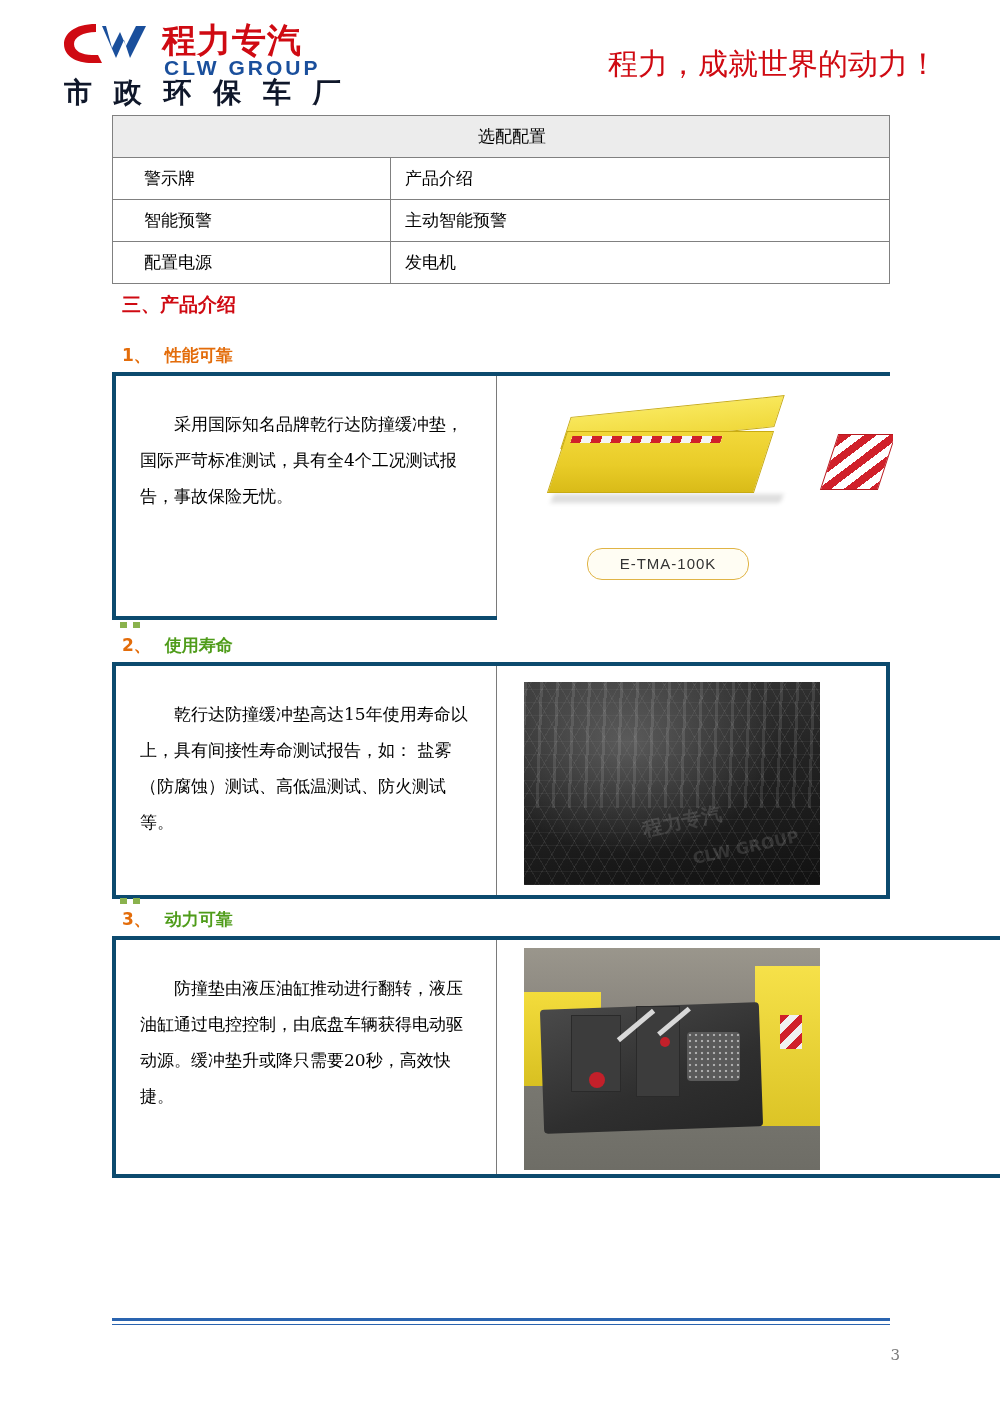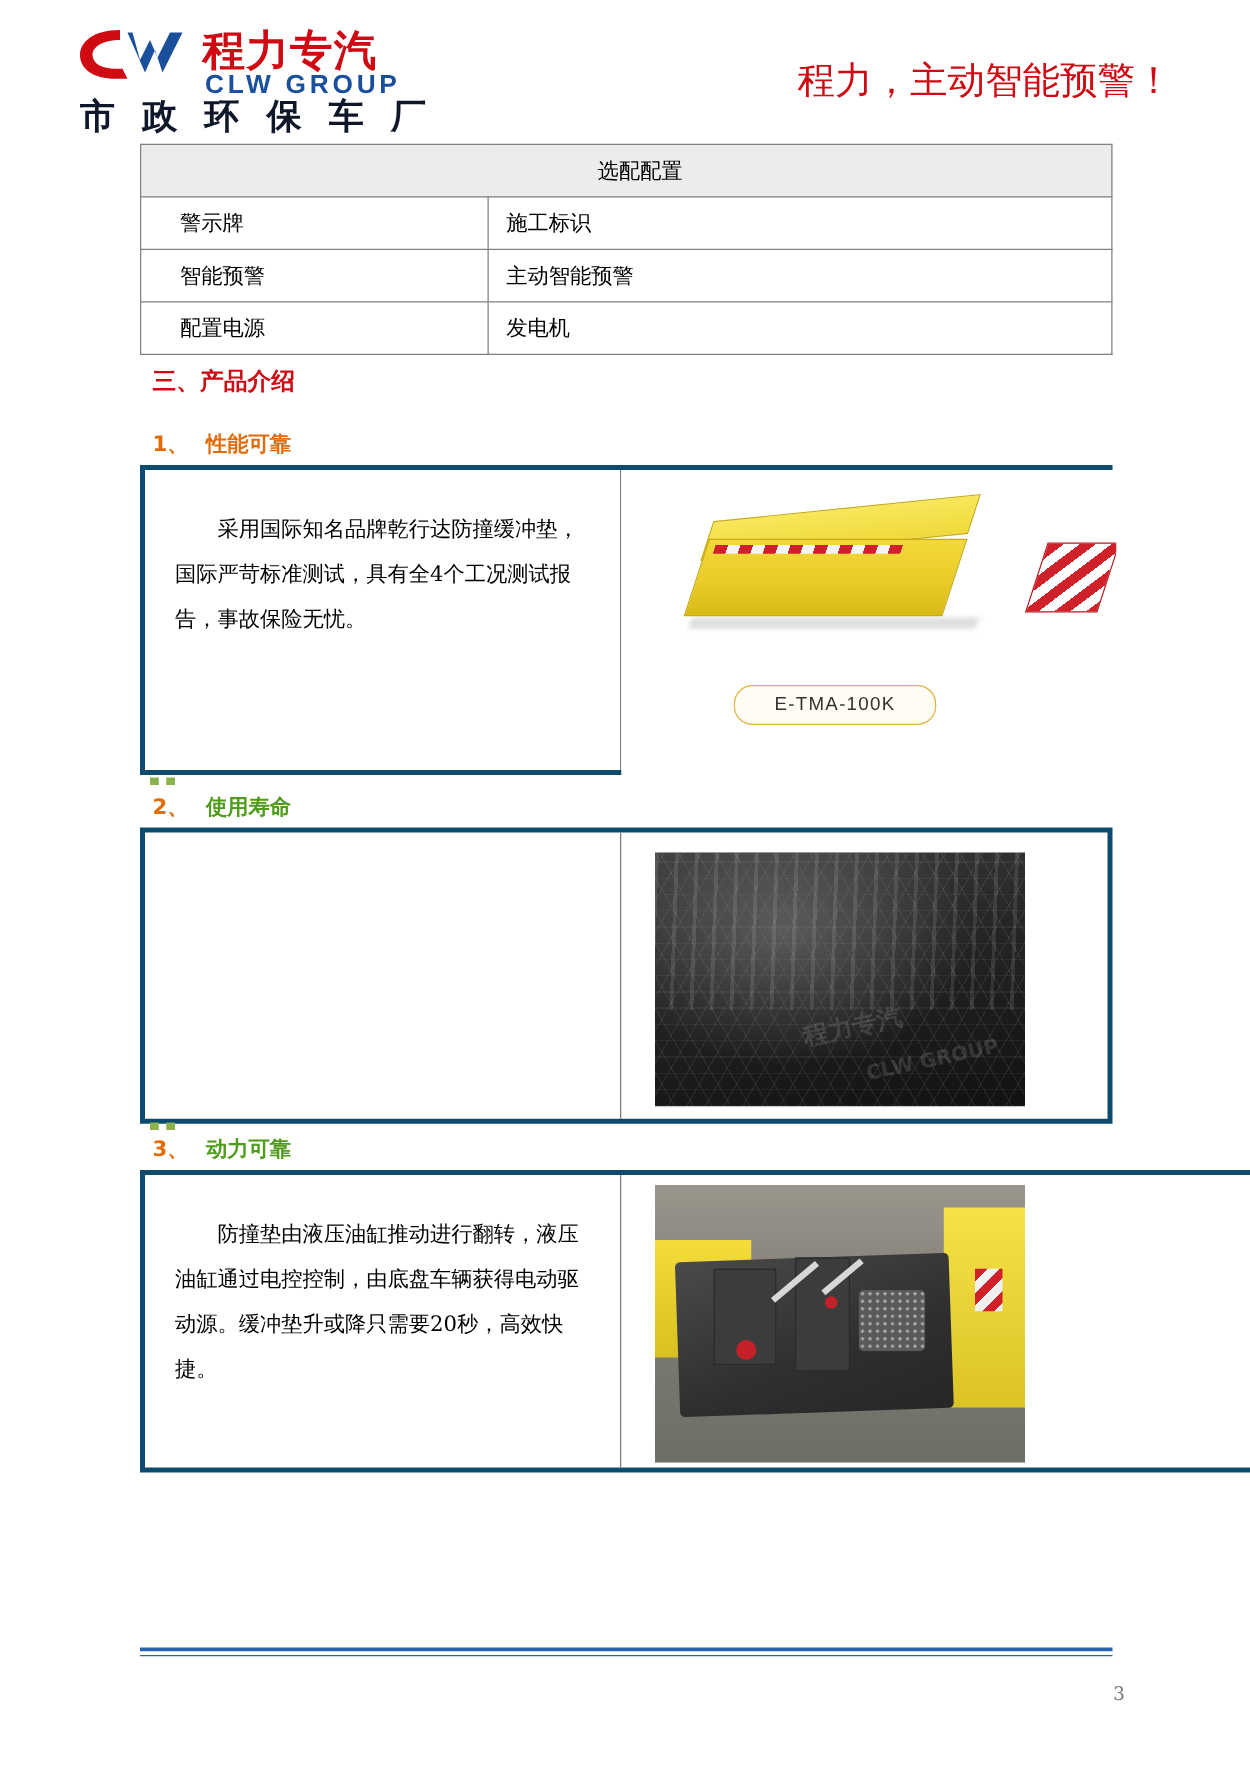--- a/index.html
+++ b/index.html
@@ -316,31 +316,31 @@
 <div class="header">
   <div class="logo-wrap">
     <svg class="logo-swoosh" viewBox="0 0 92 46">
       <path d="M34 4 C12 4 2 14 2 24 C2 36 14 43 30 43 L40 43 L36 35 L30 35 C20 35 12 31 12 24 C12 17 21 12 34 12 Z" fill="#cf0a12"></path>
       <path d="M40 6 L54 38 L62 20 L68 38 L84 6 L74 6 L64 26 L58 12 L50 28 L44 6 Z" fill="#1a4f9c"></path>
     </svg>
     <div class="logo-cn">程力专汽</div>
     <div class="logo-en">CLW GROUP</div>
     <div class="logo-sub">市 政 环 保 车 厂</div>
   </div>
-  <div class="slogan">程力，主动智能预警！</div>
+  <div class="slogan">程力，成就世界的动力！</div>
 </div>
 
 <table class="opt-table">
   <tbody>
       <tr>
     <td class="head-cell" colspan="2">选配配置</td>
   </tr>
   <tr>
     <td class="label-col">警示牌</td>
-    <td>施工标识</td>
+    <td>产品介绍</td>
   </tr>
   <tr>
     <td class="label-col">智能预警</td>
     <td>主动智能预警</td>
   </tr>
   <tr>
     <td class="label-col">配置电源</td>
     <td>发电机</td>
   </tr>
 </tbody>
@@ -369,20 +369,21 @@
 <div class="bullet-marks" style="left:120px; top:622px;">
   <i style="left:0; top:0;"></i>
     <i style="left:13px; top:0;"></i>
 </div>
 <div class="sub-heading green" style="left:122px; top:634px;">
   <span class="num">2、</span><span class="txt">使用寿命</span>
 </div>
 
 <div class="box" style="left:112px; top:662px; width:778px; height:237px;">
   <div class="divider" style="left:380px;"></div>
+  <div class="box-text" style="top:30px;">乾行达防撞缓冲垫高达15年使用寿命以上，具有间接性寿命测试报告，如： 盐雾（防腐蚀）测试、高低温测试、防火测试等。</div>
   <div class="img-panel honeycomb" style="left:408px; top:16px; width:296px; height:203px;">
     <div class="hc-sheen"></div>
     <div class="hc-wm" style="left:118px; top:126px;">程力专汽</div>
     <div class="hc-wm" style="left:168px; top:156px; font-size:16px;">CLW GROUP</div>
   </div>
 </div>
 
 <div class="bullet-marks" style="left:120px; top:898px;">
   <i style="left:0; top:0;"></i>
     <i style="left:13px; top:0;"></i>

